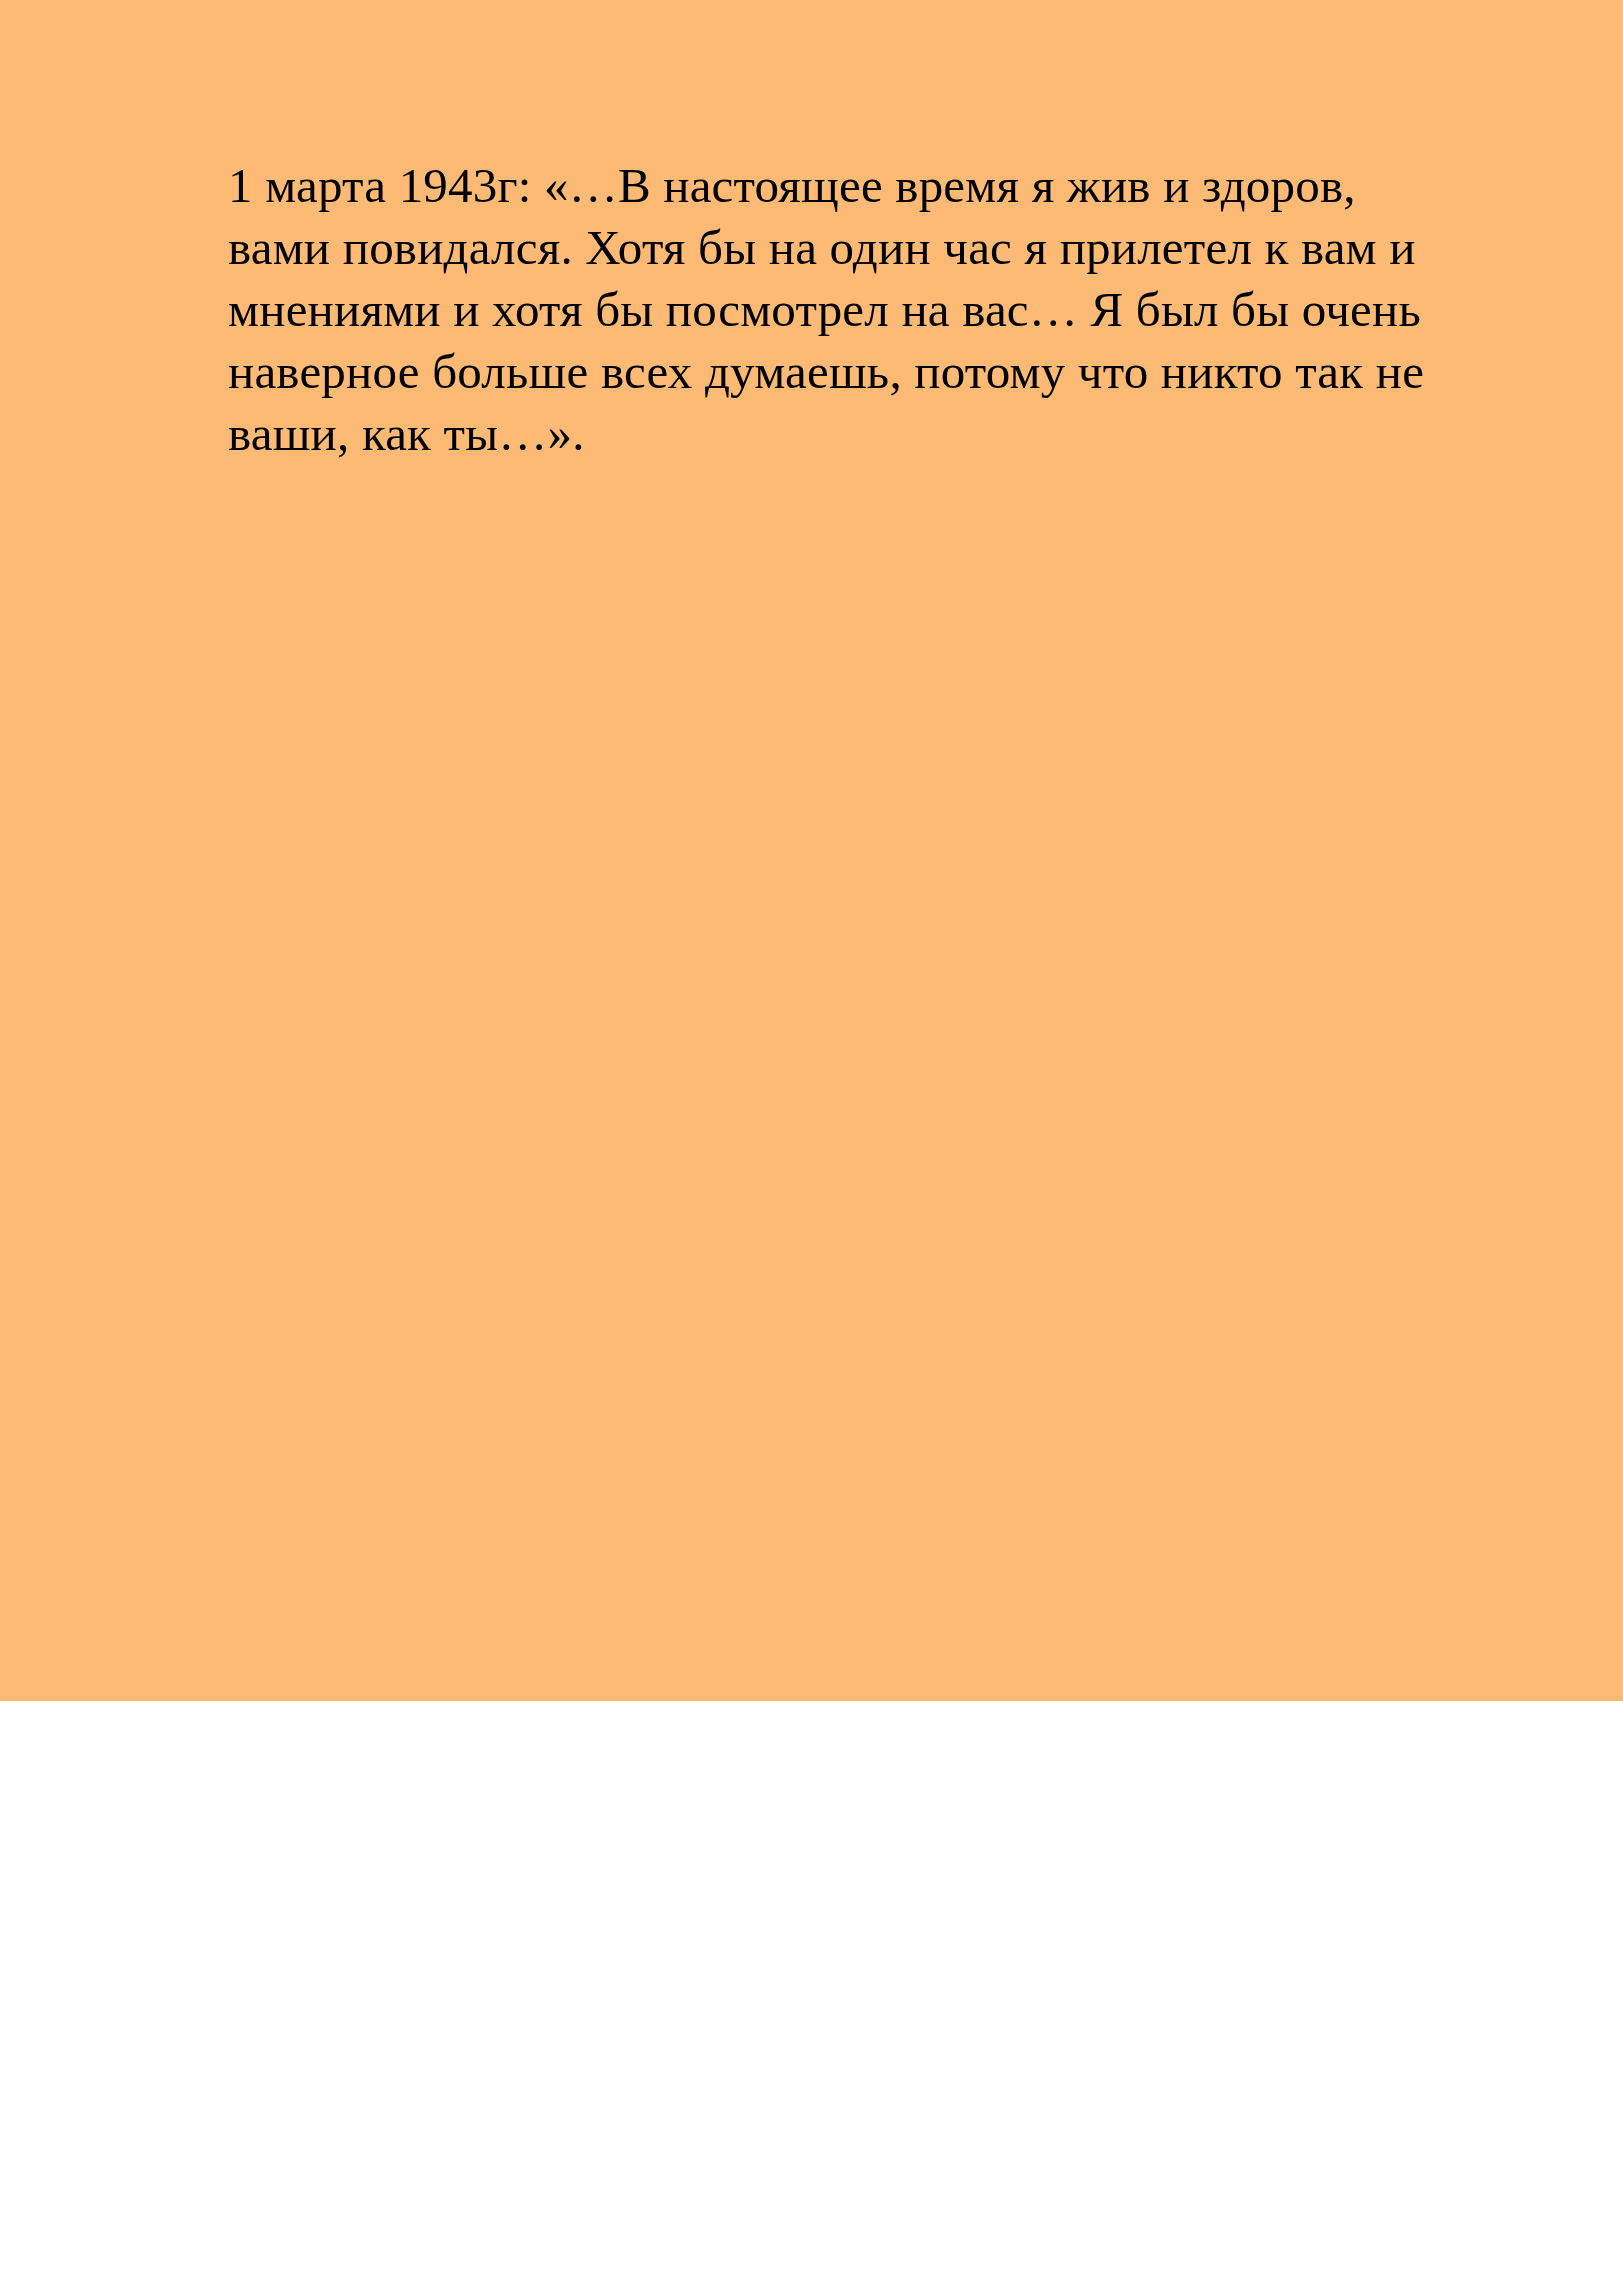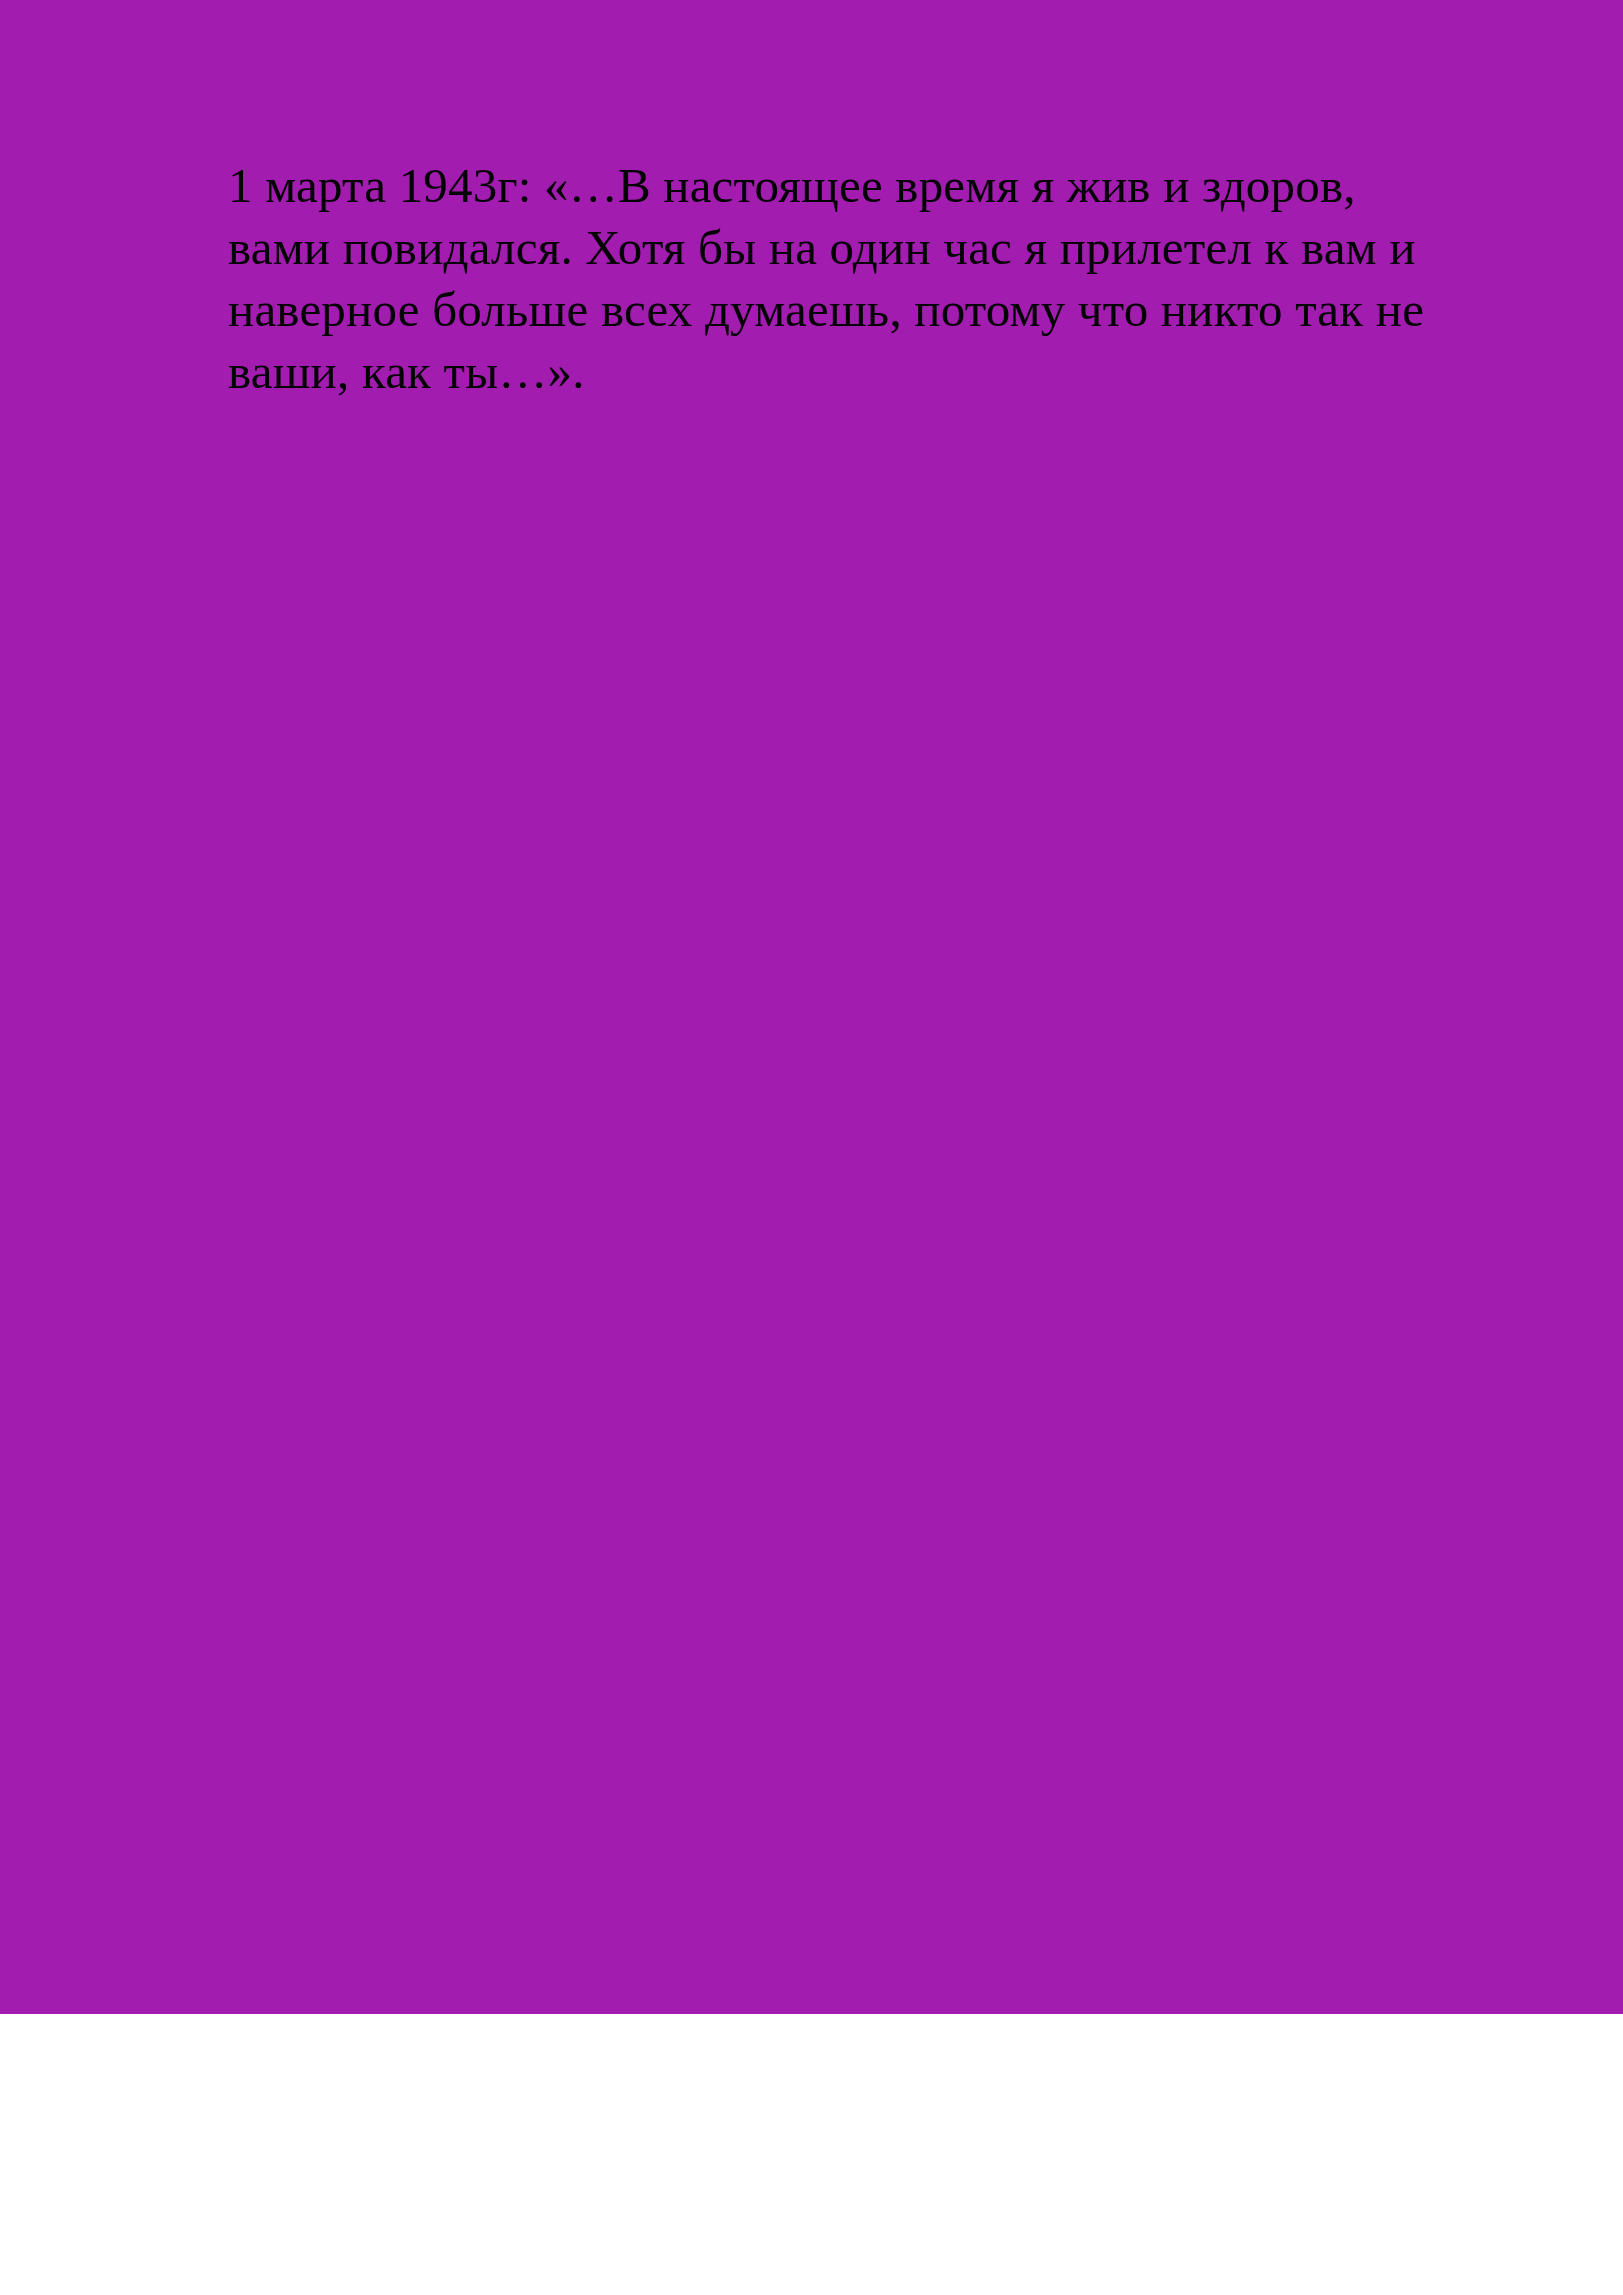--- a/index.html
+++ b/index.html
@@ -8,22 +8,22 @@
   }
   body {
     width: 1623px;
     height: 2295px;
     background: #ffffff;
     overflow: hidden;
   }
   .page {
     position: relative;
     width: 1623px;
-    height: 2014px;
-    background: #a21caf;
+    height: 1701px;
+    background: #fdba74;
   }
   .text-block {
     position: absolute;
     left: 228px;
     top: 155px;
     width: 1292px;
     font-family: "Liberation Serif", "DejaVu Serif", serif;
     font-size: 49px;
     line-height: 62px;
     color: #000000;
@@ -34,17 +34,18 @@
     white-space: pre;
   }
 </style>
 </head>
 <body>
 
 <div class="page">
   <div class="text-block">
     <div class="text-line">1 марта 1943г: «…В настоящее время я жив и здоров,</div>
     <div class="text-line">вами повидался. Хотя бы на один час я прилетел к вам и</div>
+    <div class="text-line">мнениями и хотя бы посмотрел на вас… Я был бы очень</div>
     <div class="text-line">наверное больше всех думаешь, потому что никто так не</div>
     <div class="text-line">ваши, как ты…».</div>
   </div>
 </div>
 
 
 </body></html>

